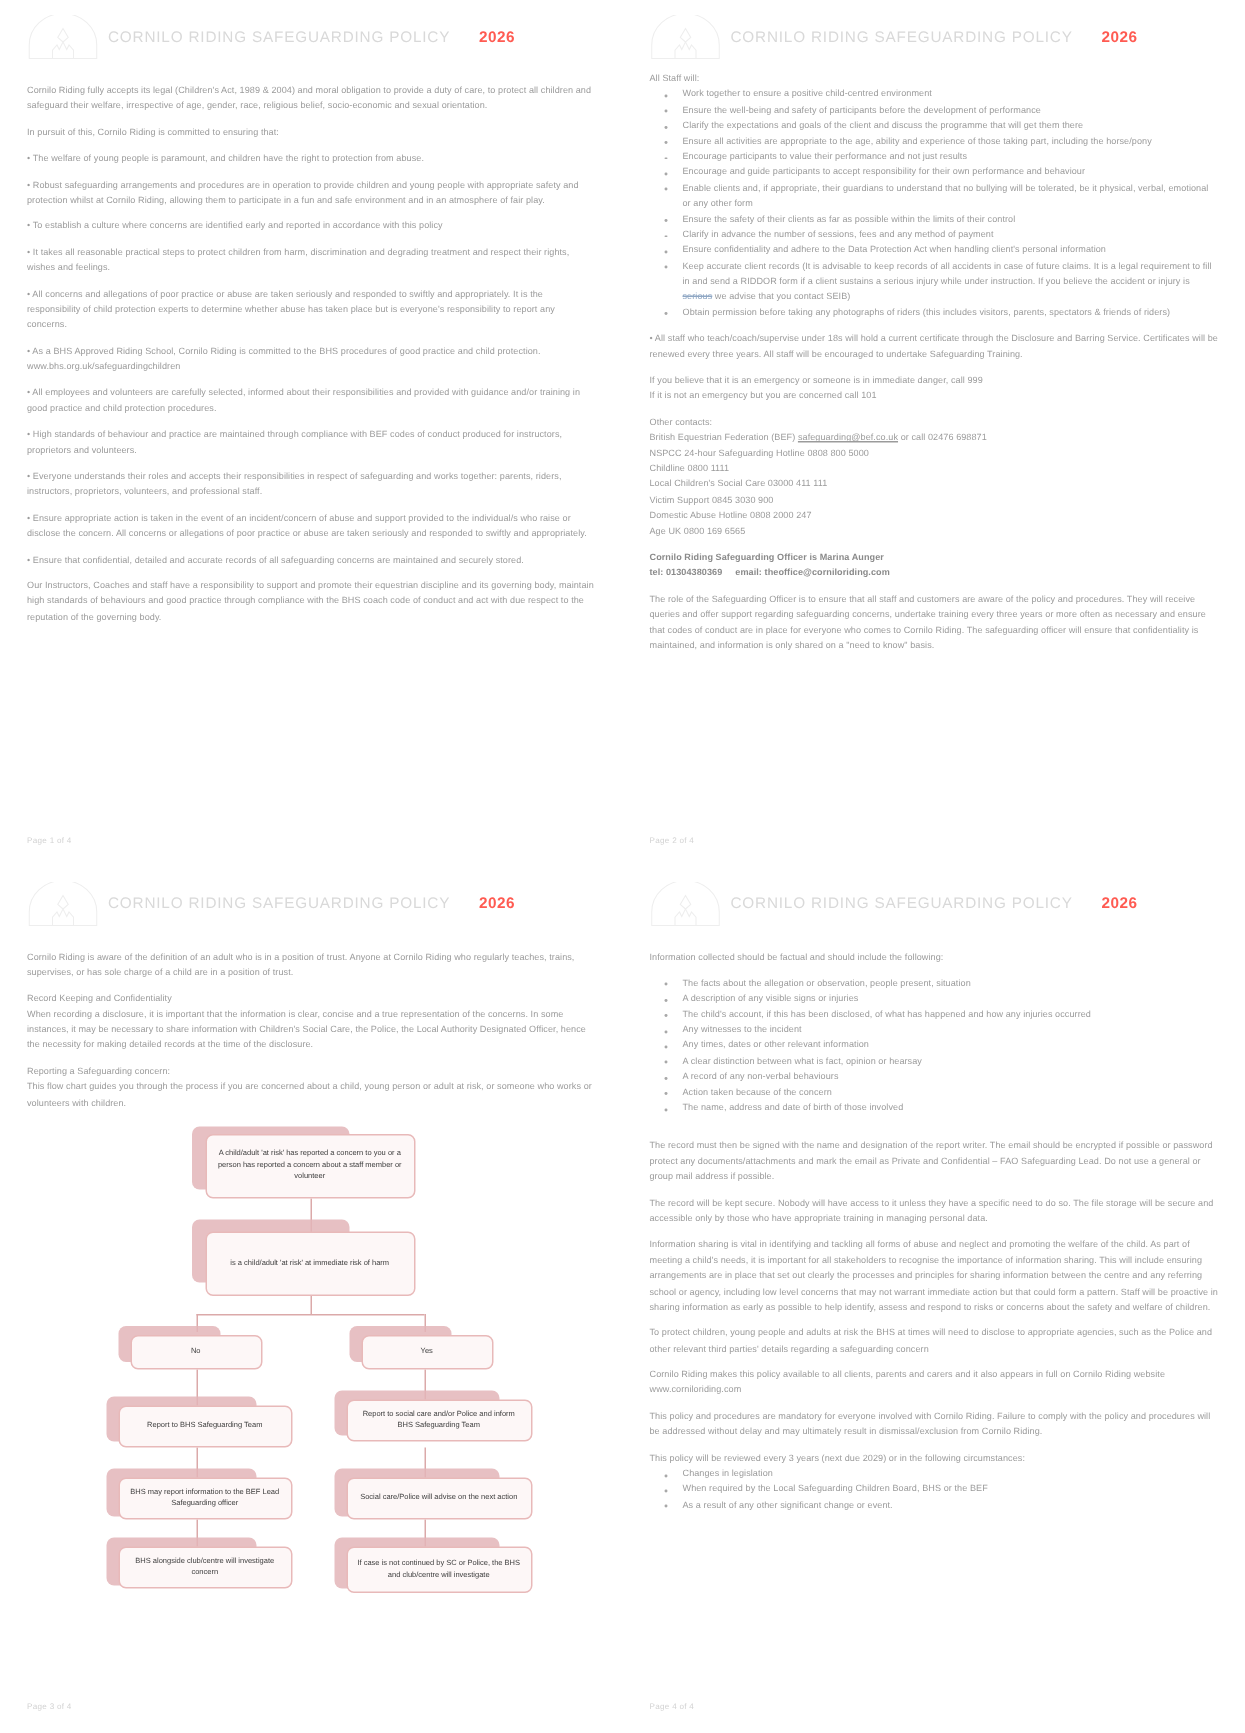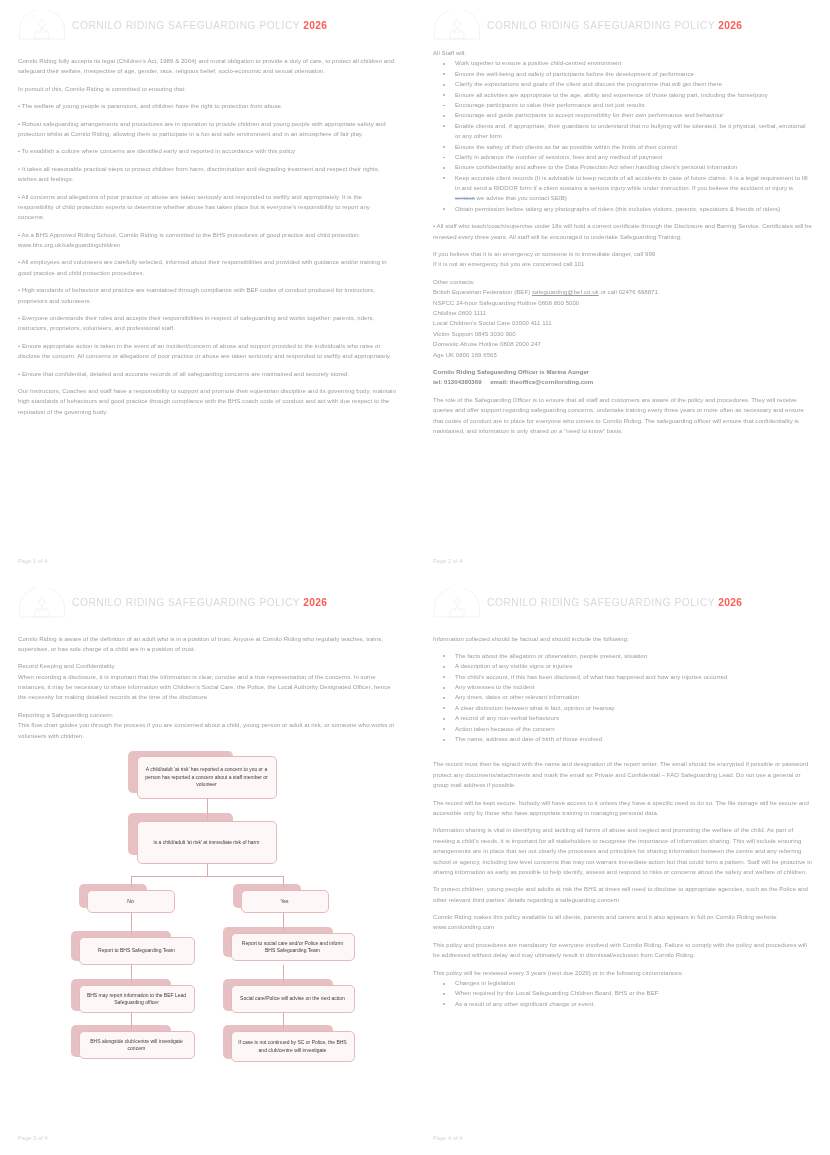--- a/index.html
+++ b/index.html
@@ -38,20 +38,21 @@
     font-size: 10.2px;
     letter-spacing: 0.55px;
     color: #d9d9d9;
     white-space: nowrap;
     font-weight: 400;
   }
   .header-year {
     color: #ff5b52;
     font-weight: 700;
     letter-spacing: 0.3px;
+    margin-left: 16px;
   }
   
   .body {
     font-size: 6.05px;
     line-height: 1.72;
     color: #9b9b9b;
     letter-spacing: 0.05px;
   }
   .body p { margin: 0 0 7px 0; }
   .body p.tight { margin-bottom: 0; }

